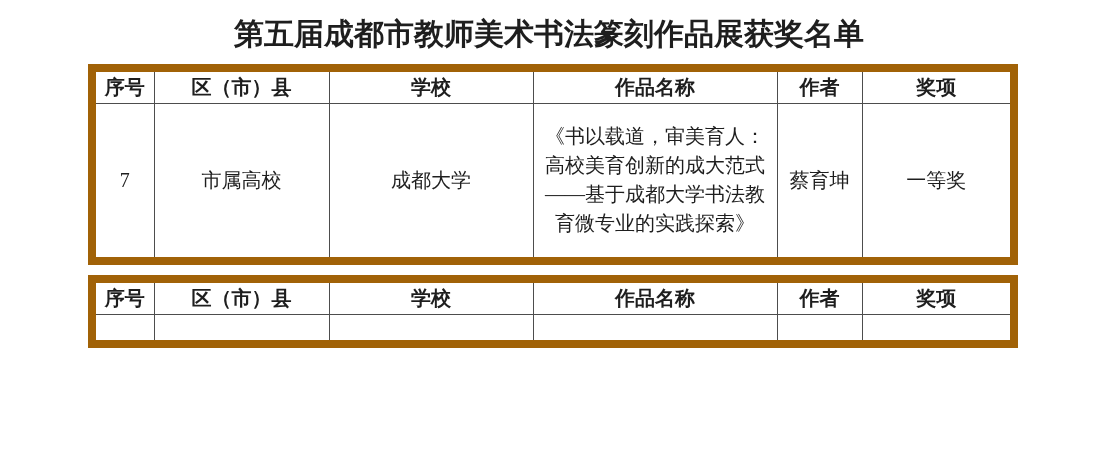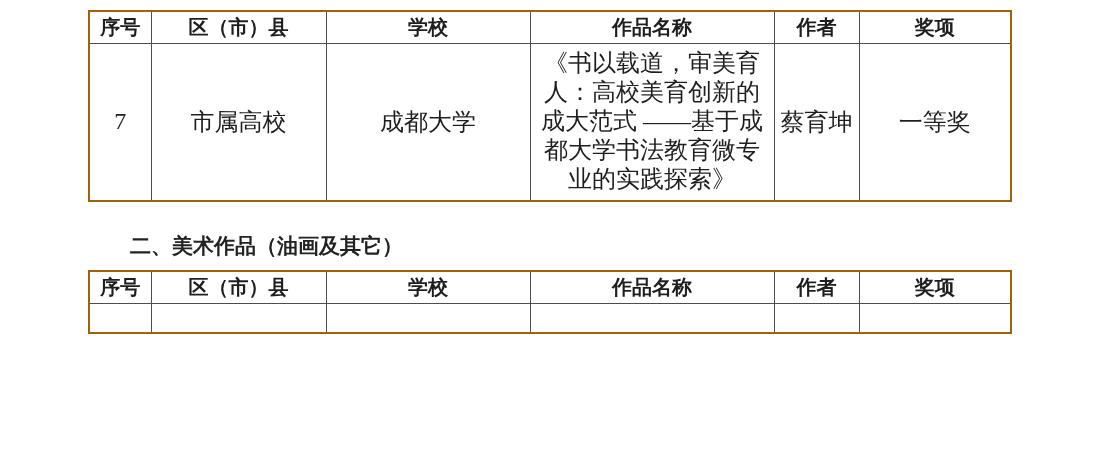--- a/index.html
+++ b/index.html
@@ -38,39 +38,39 @@
     font-weight: bold;
     color: #222222;
   }
   .section-1 .section-heading { margin-top: 38px; }
   .section-2 .section-heading { margin-top: 30px; }
   table.awards {
     width: 922px;
     margin-top: 10px;
     border-collapse: collapse;
     table-layout: fixed;
-    border: 2px solid #a16207;
+    border: 8px solid #a16207;
   }
   table.awards th,
   table.awards td {
     border: 1.5px solid #4d4d4d;
     text-align: center;
     vertical-align: middle;
     padding: 0 4px;
     overflow: hidden;
   }
   table.awards th {
     font-family: "Liberation Sans", "DejaVu Sans", sans-serif;
     font-size: 20px;
     font-weight: bold;
     height: 31px;
   }
   table.awards td {
     font-family: "Liberation Serif", "DejaVu Serif", serif;
-    font-size: 24px;
+    font-size: 20px;
   }
   .section-1 tbody tr.data-row { height: 157px; }
   .section-2 tbody tr.data-row { height: 28px; }
   .section-2 tbody tr.partial-row { height: 30px; }
   td.cell-work {
     line-height: 29px;
     padding: 6px 14px;
   }
   
   col.c-serial   { width: 62px;  }
@@ -78,20 +78,21 @@
   col.c-school   { width: 204px; }
   col.c-work     { width: 244px; }
   col.c-author   { width: 85px;  }
   col.c-award    { width: 152px; }
 </style>
 </head>
 <body>
 
 <div class="page">
 
+  <h1 class="doc-title">第五届成都市教师美术书法篆刻作品展获奖名单</h1>
 
   <div class="section section-1">
     <table class="awards">
       <colgroup>
         <col class="c-serial">
           <col class="c-district">
           <col class="c-school">
         <col class="c-work">
           <col class="c-author">
           <col class="c-award">
@@ -113,21 +114,20 @@
           <td class="cell-school">成都大学</td>
           <td class="cell-work">《书以载道，审美育人：高校美育创新的成大范式 ——基于成都大学书法教育微专业的实践探索》</td>
           <td class="cell-author">蔡育坤</td>
           <td class="cell-award">一等奖</td>
         </tr>
       </tbody>
     </table>
   </div>
 
   <div class="section section-2">
-    <h2 class="section-heading">二、美术作品（油画及其它）</h2>
     <table class="awards">
       <colgroup>
         <col class="c-serial">
           <col class="c-district">
           <col class="c-school">
         <col class="c-work">
           <col class="c-author">
           <col class="c-award">
       </colgroup>
       <thead>

